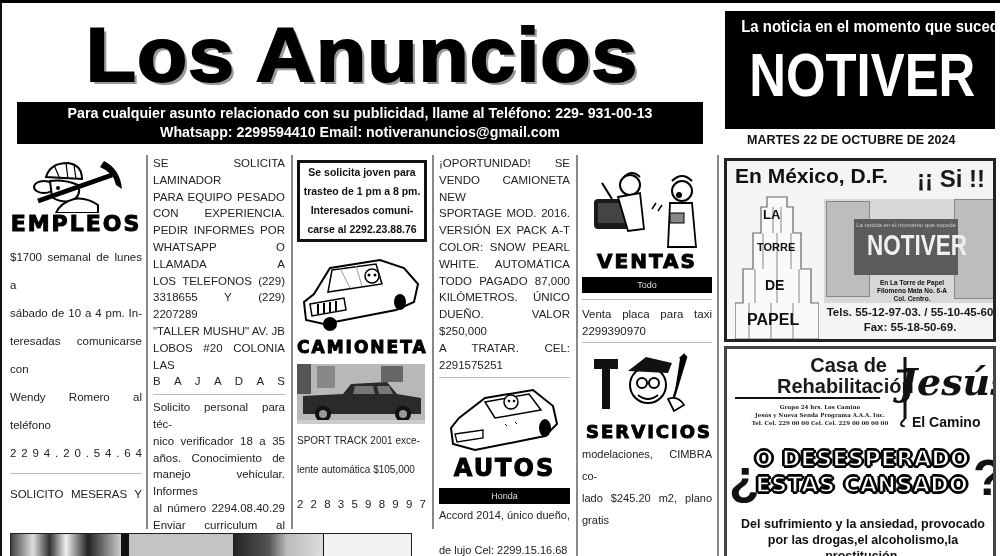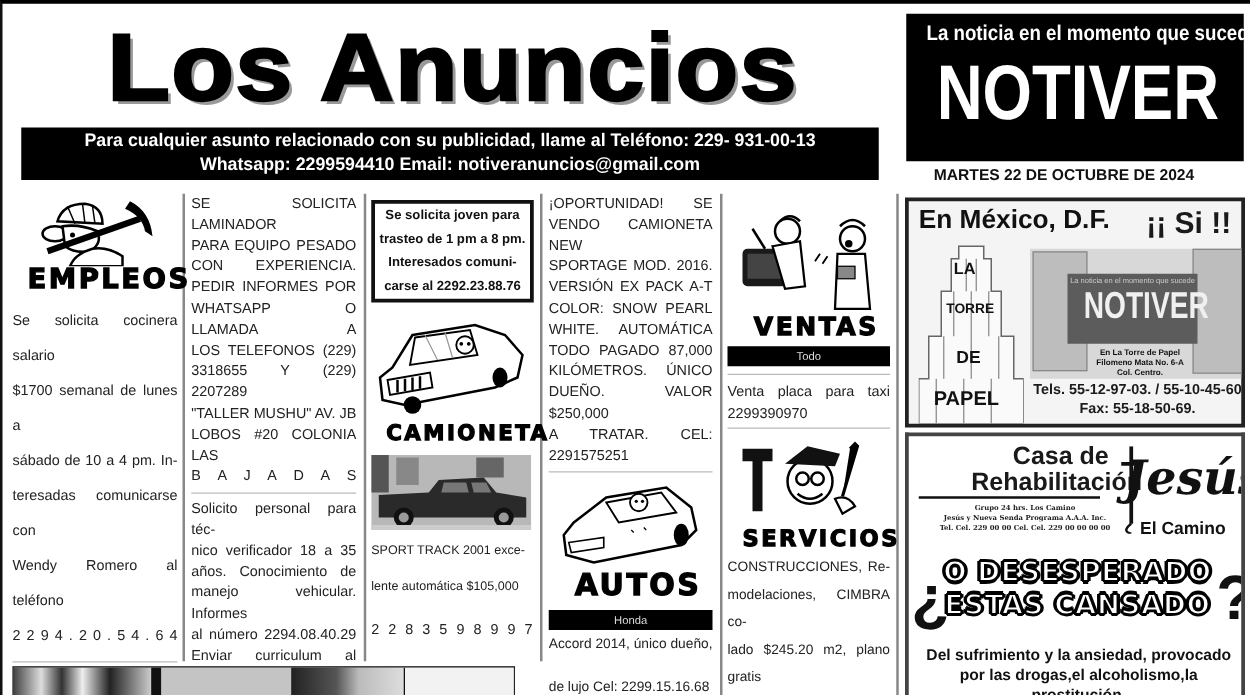--- a/index.html
+++ b/index.html
@@ -24,21 +24,21 @@
 
   
   .col { position: absolute; top: 152px; }
   .col-rule { position: absolute; top: 152px; width: 2px; background: #888; }
   .ad-text { font-size: 11.5px; color: #222; text-align: justify; text-align-last: justify; }
   .ad-text.loose { line-height: 28px; }
   .ad-text.mid { line-height: 16.8px; }
   .ad-text.left-last { text-align-last: left; }
   .sep { height: 1px; background: #bbb; margin: 6px 0; }
 
-  .section-title { font-family: "DejaVu Sans", sans-serif; font-weight: 900; color: #000; text-align: center; letter-spacing: 2px; margin-left: 12px; -webkit-text-stroke: 1px #000; }
+  .section-title { font-family: "DejaVu Sans", sans-serif; font-weight: 900; color: #000; text-align: center; letter-spacing: 2px; -webkit-text-stroke: 1px #000; }
   .black-label { background: #000; color: #ddd; font-size: 9px; text-align: center; height: 16px; line-height: 16px; }
 
   .boxed-ad { border: 3px solid #111; font-weight: bold; text-align: center; color: #111; }
 
   .illus { display: block; margin: 0 auto; }
 
   
   .torre-ad { position: absolute; left: 722px; top: 155px; width: 272px; height: 184px; border: 3px solid #222; background: #f4f4f4; overflow: hidden; }
   .torre-headline { position: absolute; left: 8px; top: 3px; font-size: 21px; font-weight: 900; color: #111; white-space: nowrap; }
   .torre-si { position: absolute; left: 190px; top: 4px; font-size: 24px; font-weight: 900; white-space: nowrap; }
@@ -95,21 +95,20 @@
       <path d="M38 10 L44 24 M50 8 L52 24 M58 10 L60 24" stroke="#000" stroke-width="1.2"></path>
       <ellipse cx="28" cy="32" rx="10" ry="6" fill="#fff" stroke="#000" stroke-width="2"></ellipse>
       <path d="M34 26 Q48 24 62 30 Q66 40 56 46 Q44 48 36 42 Z" fill="#fff" stroke="#000" stroke-width="2"></path>
       <path d="M22 46 L96 20" stroke="#000" stroke-width="5"></path>
       <path d="M88 6 Q104 14 106 34 L100 30 Q98 18 84 12 Z" fill="#000"></path>
       <path d="M58 44 Q70 42 82 50 L82 58 L40 58 Q44 48 58 44 Z" fill="#fff" stroke="#000" stroke-width="2"></path>
       <circle cx="42" cy="33" r="2" fill="#000"></circle>
     </svg>
     <div class="section-title" style="font-size:22px;line-height:26px;margin-top:-2px;">EMPLEOS</div>
     <div class="ad-text loose" style="margin-top:6px;">
-      <div>Se solicita cocinera salario</div>
       <div>$1700 semanal de lunes a</div>
       <div>sábado de 10 a 4 pm. In-</div>
       <div>teresadas comunicarse con</div>
       <div>Wendy Romero al teléfono</div>
       <div>2 2 9 4 . 2 0 . 5 4 . 6 4</div>
     </div>
     <div class="sep"></div>
     <div class="ad-text loose">
       <div>SOLICITO MESERAS Y</div>
 
@@ -245,21 +244,20 @@
       <circle cx="60" cy="36" r="18" fill="#fff" stroke="#000" stroke-width="2"></circle>
       <path d="M40 22 L58 8 L84 14 L80 24 Z" fill="#111"></path>
       <circle cx="54" cy="34" r="5" fill="#fff" stroke="#000" stroke-width="2"></circle>
       <circle cx="66" cy="34" r="5" fill="#fff" stroke="#000" stroke-width="2"></circle>
       <path d="M50 46 Q60 54 70 46" stroke="#000" stroke-width="2" fill="none"></path>
       <path d="M92 10 L96 6 L98 8 L86 48" stroke="#000" stroke-width="2.5"></path>
       <path d="M80 50 Q90 46 96 56 L86 62 Z" fill="#fff" stroke="#000" stroke-width="1.8"></path>
     </svg>
     <div class="section-title" style="font-size:18px;line-height:22px;text-align:right;">SERVICIOS</div>
     <div class="ad-text" style="font-size:11px;line-height:22px;margin-top:0px;">
-      <div>CONSTRUCCIONES, Re-</div>
       <div>modelaciones, CIMBRA co-</div>
       <div>lado $245.20 m2, plano gratis</div>
 
     </div>
   </div>
 
   <div class="torre-ad">
     <div class="torre-headline">En México, D.F.</div>
     <div class="torre-si">¡¡ Si !!</div>
     <svg class="torre-tower" viewBox="0 0 84 146">

